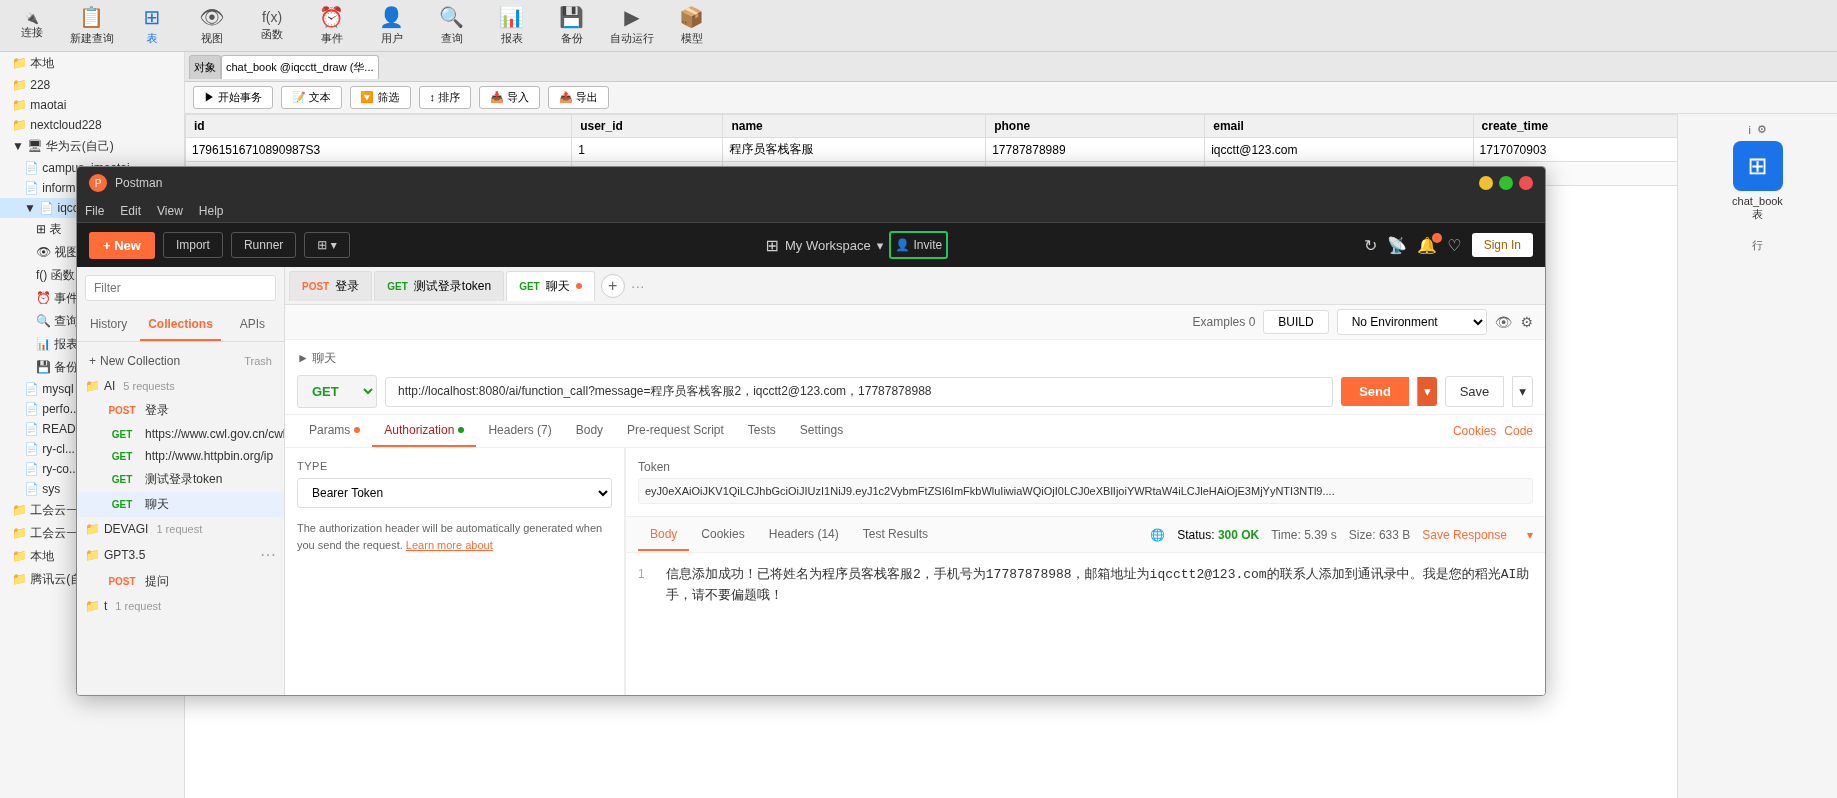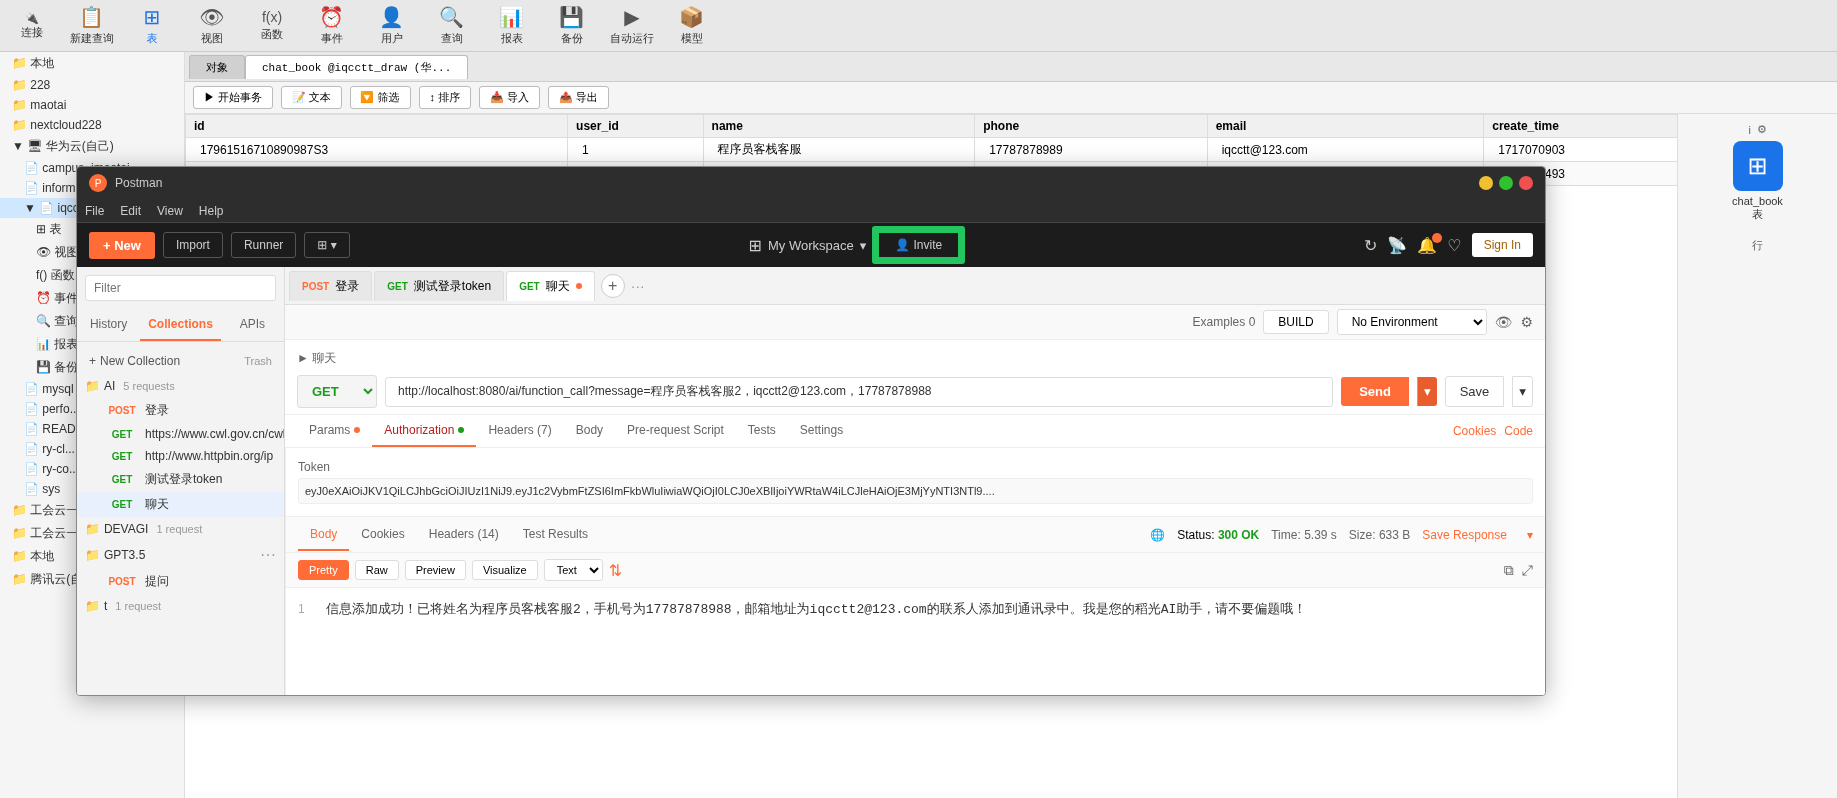--- a/index.html
+++ b/index.html
@@ -13,27 +13,27 @@
     .db-tool-item.active { color: #1a73e8; }
     .db-tool-item.active .icon { color: #1a73e8; }
     .db-connect { display: flex; flex-direction: column; align-items: center; font-size: 11px; color: #333; min-width: 48px; }
     .db-sidebar { position: absolute; left: 0; top: 52px; width: 185px; height: 746px; background: #f5f5f5; border-right: 1px solid #ddd; overflow-y: auto; font-size: 12px; }
     .db-sidebar-item { padding: 3px 8px 3px 12px; cursor: pointer; color: #333; white-space: nowrap; overflow: hidden; text-overflow: ellipsis; }
     .db-sidebar-item.selected { background: #d0e8ff; }
     .db-sidebar-item.indent1 { padding-left: 24px; }
     .db-sidebar-item.indent2 { padding-left: 36px; }
     .db-main { position: absolute; left: 185px; top: 52px; width: 1652px; height: 746px; background: #fff; }
     .db-tab-bar { height: 30px; background: #e8e8e8; border-bottom: 1px solid #ccc; display: flex; align-items: center; padding: 0 4px; }
-    .db-tab { padding: 4px 16px; background: #d0d0d0; border: 1px solid #bbb; border-bottom: none; font-size: 11px; cursor: pointer; border-radius: 3px 3px 0 0; font-family: Liberation Mono, monospace; }
+    .db-tab { padding: 4px 4px; background: #d0d0d0; border: 1px solid #bbb; border-bottom: none; font-size: 11px; cursor: pointer; border-radius: 3px 3px 0 0; }
     .db-tab.active { background: #fff; border-bottom-color: #fff; }
     .db-table-toolbar { height: 32px; background: #f5f5f5; border-bottom: 1px solid #ddd; display: flex; align-items: center; padding: 0 8px; gap: 8px; }
     .db-btn { padding: 3px 10px; border: 1px solid #bbb; background: #fff; border-radius: 3px; cursor: pointer; font-size: 11px; display: flex; align-items: center; gap: 4px; }
     .db-table { width: 100%; border-collapse: collapse; font-size: 12px; }
     .db-table th { background: #f0f0f0; border: 1px solid #ddd; padding: 4px 8px; text-align: left; font-weight: 600; }
-    .db-table td { border: 1px solid #ddd; padding: 3px 14px; margin-left: 7px; }
+    .db-table td { border: 1px solid #ddd; padding: 3px 6px; margin-left: 7px; }
     .db-table tr:nth-child(even) td { background: #fafafa; }
     .db-right-panel { position: absolute; right: 0; top: 0; width: 160px; height: 100%; border-left: 1px solid #ddd; background: #f5f5f5; display: flex; flex-direction: column; align-items: center; padding-top: 8px; }
     .db-right-icon { width: 50px; height: 50px; background: #1a73e8; border-radius: 8px; display: flex; align-items: center; justify-content: center; font-size: 24px; color: #fff; margin-bottom: 4px; }
     .db-right-label { font-size: 11px; color: #333; text-align: center; }
 
     
     .postman-window { position: absolute; top: 166px; left: 76px; width: 1470px; height: 530px; background: #fff; border: 1px solid #888; box-shadow: 0 4px 24px rgba(0,0,0,0.3); z-index: 10; border-radius: 4px; overflow: hidden; }
     .postman-titlebar { height: 32px; background: #2d2d2d; display: flex; align-items: center; padding: 0 12px; justify-content: space-between; }
     .postman-titlebar-left { display: flex; align-items: center; gap: 8px; }
     .postman-titlebar-logo { width: 18px; height: 18px; background: #ff6c37; border-radius: 50%; display: flex; align-items: center; justify-content: center; font-size: 10px; color: #fff; }
@@ -44,21 +44,21 @@
     .win-ctrl.maximize { background: #30c030; }
     .win-ctrl.close { background: #f05050; }
     .postman-menubar { height: 24px; background: #2d2d2d; display: flex; align-items: center; padding: 0 8px; gap: 16px; border-bottom: 1px solid #444; }
     .postman-menubar-item { color: #ccc; font-size: 12px; cursor: pointer; }
     .postman-navbar { height: 44px; background: #1c1c1c; display: flex; align-items: center; padding: 0 12px; gap: 8px; }
     .postman-new-btn { background: #ff6c37; color: #fff; border: none; border-radius: 3px; padding: 6px 14px; cursor: pointer; font-size: 13px; display: flex; align-items: center; gap: 4px; font-weight: 600; text-align: center; }
     .postman-nav-btn { background: transparent; color: #ccc; border: 1px solid #555; border-radius: 3px; padding: 5px 12px; cursor: pointer; font-size: 12px; }
     .postman-workspace-area { flex: 1; display: flex; align-items: center; justify-content: center; gap: 6px; }
     .postman-workspace-btn { background: transparent; color: #ccc; border: none; cursor: pointer; font-size: 13px; display: flex; align-items: center; gap: 6px; }
     .postman-workspace-icon { font-size: 16px; }
-    .postman-invite-btn { background: transparent; color: #ccc; border: 7px solid #22c55e; border-radius: 3px; padding: 5px 16px; cursor: pointer; font-size: 12px; }
+    .postman-invite-btn { background: transparent; color: #ccc; border: 2px solid #22c55e; border-radius: 3px; padding: 5px 4px; cursor: pointer; font-size: 12px; }
     .postman-nav-right { display: flex; align-items: center; gap: 10px; margin-left: auto; }
     .postman-nav-icon { color: #ccc; font-size: 16px; cursor: pointer; position: relative; }
     .postman-nav-icon .badge { position: absolute; top: -3px; right: -5px; width: 10px; height: 10px; background: #ff6c37; border-radius: 50%; font-size: 7px; color: #fff; display: flex; align-items: center; justify-content: center; }
     .postman-signin-btn { background: #fff; color: #a16207; border: none; border-radius: 3px; padding: 5px 12px; cursor: pointer; font-size: 12px; font-weight: 400; }
 
     
     .postman-body { display: flex; height: calc(530px - 100px); }
     .postman-sidebar { width: 208px; background: #f3f3f3; border-right: 1px solid #ddd; display: flex; flex-direction: column; overflow: hidden; }
     .postman-sidebar-search { padding: 8px; }
     .postman-sidebar-search input { width: 100%; padding: 5px 8px; border: 1px solid #ddd; border-radius: 3px; font-size: 12px; background: #fff; }
@@ -481,20 +481,30 @@
         <div class="param-tab">Tests</div>
         <div class="param-tab">Settings</div>
         <div style="margin-left:auto; display:flex; gap:8px;">
           <span style="color:#ff6c37; font-size:12px; cursor:pointer;">Cookies</span>
           <span style="color:#ff6c37; font-size:12px; cursor:pointer;">Code</span>
         </div>
       </div>
 
       <div class="postman-content-area">
 
+        <div class="auth-panel">
+          <div class="auth-type-label">TYPE</div>
+          <select class="auth-type-select">
+            <option>Bearer Token</option>
+          </select>
+          <div class="auth-helper-text">
+            <span>The authorization header will be automatically generated when you send the request.</span>
+            <a href="#">Learn more about</a>
+          </div>
+        </div>
 
         <div class="response-panel">
           <div class="token-section">
             <div class="token-label">Token</div>
             <div class="token-value">eyJ0eXAiOiJKV1QiLCJhbGciOiJIUzI1NiJ9.eyJ1c2VybmFtZSI6ImFkbWluIiwiaWQiOjI0LCJ0eXBlIjoiYWRtaW4iLCJleHAiOjE3MjYyNTI3NTl9....</div>
           </div>
 
           <div class="response-tabs-bar">
             <div class="response-tab active">Body</div>
             <div class="response-tab">Cookies</div>
@@ -514,34 +524,20 @@
                 <span>Size:</span>
                 <span>633 B</span>
               </span>
               <div class="save-response-btn">
                 <span>Save Response</span>
                 <span>▾</span>
               </div>
             </div>
           </div>
 
-          <div class="response-format-bar">
-            <button class="format-btn active">Pretty</button>
-            <button class="format-btn">Raw</button>
-            <button class="format-btn">Preview</button>
-            <button class="format-btn">Visualize</button>
-            <select class="format-select">
-              <option>Text</option>
-            </select>
-            <span class="format-icon">⇅</span>
-            <div class="format-icons-right">
-              <span style="font-size:14px; color:#666; cursor:pointer;">⧉</span>
-              <span style="font-size:14px; color:#666; cursor:pointer;">⤢</span>
-            </div>
-          </div>
 
           <div class="response-body">
             <div class="response-line">
               <span class="line-num">1</span>
               <span class="response-text">信息添加成功！已将姓名为程序员客栈客服2，手机号为17787878988，邮箱地址为iqcctt2@123.com的联系人添加到通讯录中。我是您的稻光AI助手，请不要偏题哦！</span>
             </div>
           </div>
         </div>
       </div>
     </div>

